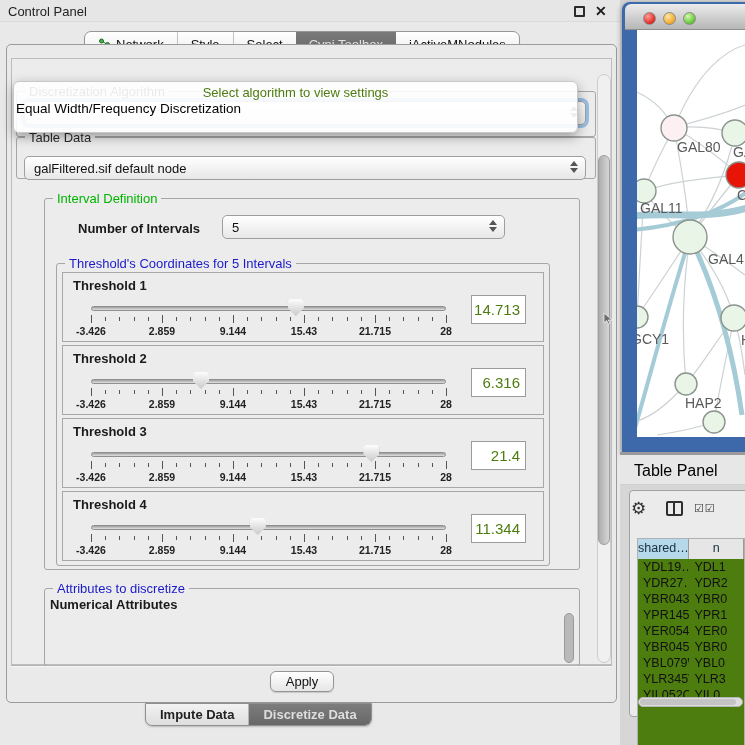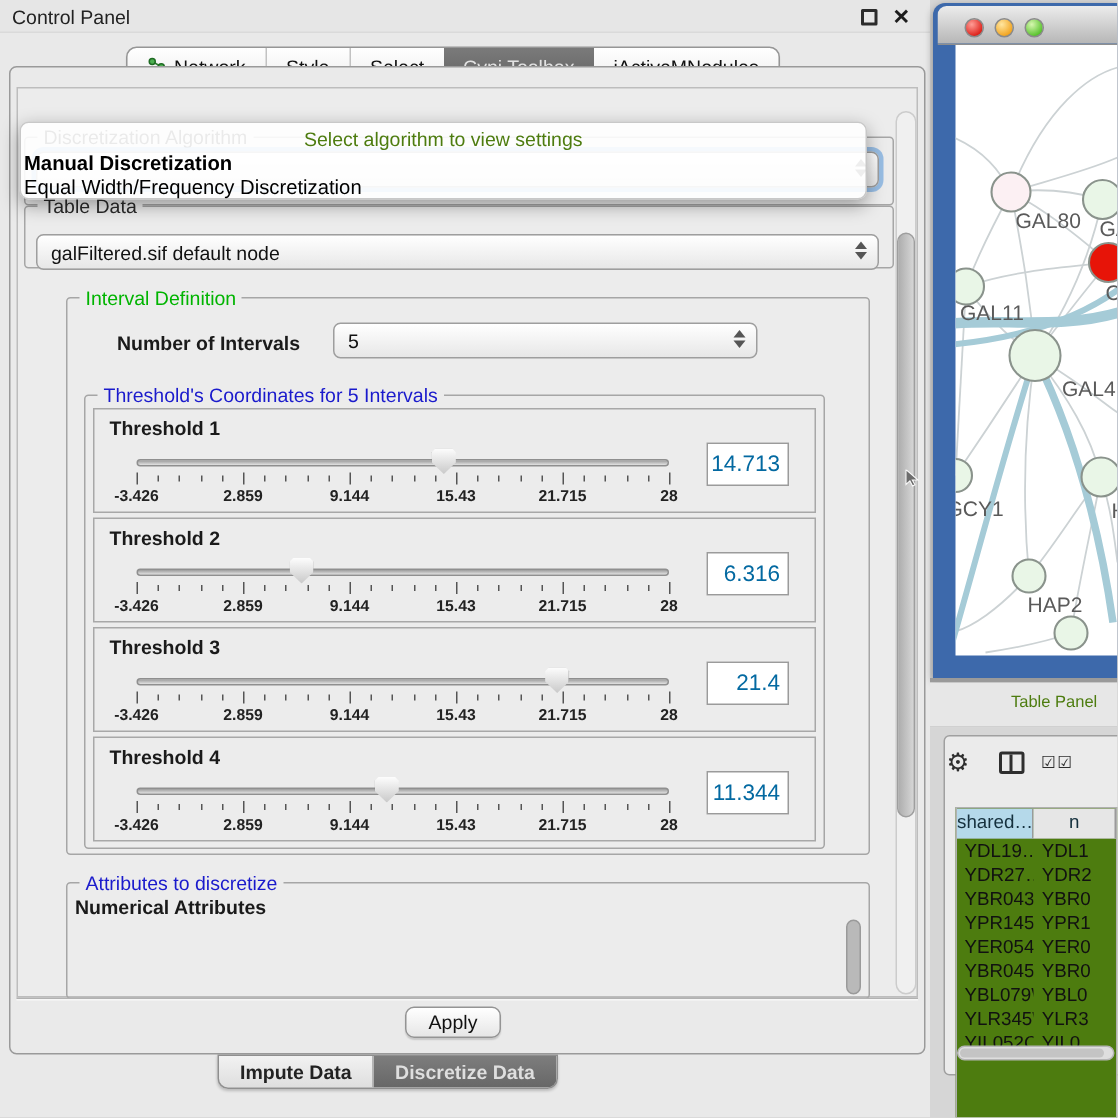--- a/index.html
+++ b/index.html
@@ -56,21 +56,21 @@
   .th-label { position:absolute; left:10px; top:5px; font-weight:bold; font-size:13px; }
   .th-track { position:absolute; left:28px; top:33px; width:355px; height:5px; border:1px solid #8f8f8f; border-radius:3px; background:linear-gradient(#9d9d9d,#e2e2e2); }
   .th-thumb { position:absolute; top:26px; width:16px; height:17px;
     background:linear-gradient(#fdfdfd,#c9c9c9); filter:drop-shadow(0 0 1px #777);
     clip-path:polygon(15% 0,85% 0,100% 15%,100% 55%,50% 100%,0 55%,0 15%); }
   .tick { position:absolute; width:1px; background:#555; }
   .tick.major { top:42px; height:8px; }
   .tick.minor { top:44px; height:4px; }
   .tick-label { position:absolute; top:52px; width:64px; margin-left:-32px; text-align:center; font-size:10.5px; font-weight:bold; color:#222; }
   .th-value { position:absolute; left:408px; top:22px; width:55px; height:29px; background:#fff; border:1px solid #9b9b9b;
-    font-size:15px; text-align:right; padding:5px 5px 0 0; color:#0369a1; }
+    font-size:15px; text-align:right; padding:5px 5px 0 0; color:#4d7c0f; }
   
   #attrs-label { position:absolute; left:50px; top:597px; font-weight:bold; font-size:13px; }
   #attr-list { position:absolute; left:48px; top:612px; width:528px; height:52px; background:#ffffff; border:1px solid #b5b5b5; overflow:hidden; padding:2px 0 0 8px; }
   .attr-item { height:16px; line-height:16px; font-size:13px; color:#111; }
   #attr-scroll { position:absolute; left:564px; top:613px; width:10px; height:50px; background:#b9b9b9; border-radius:5px; border:1px solid #9a9a9a; }
   #bottom-divider { position:absolute; left:11px; top:665px; width:601px; height:2px; border-top:1px solid #b2b2b2; border-bottom:1px solid #f7f7f7; }
   #apply-btn { position:absolute; left:270px; top:671px; width:64px; height:21px; border:1px solid #949494; border-radius:6px;
     background:linear-gradient(#ffffff,#e6e6e6); font-size:13px; text-align:center; line-height:19px; color:#111; box-shadow:0 1px 1px rgba(0,0,0,.15); }
   
   #cp-scrolltrack { position:absolute; left:597px; top:74px; width:14px; height:589px; background:#f0f0f0; border:1px solid #cccccc; border-radius:7px; }
@@ -87,21 +87,21 @@
   #net-titlebar { position:absolute; left:625px; top:4px; width:120px; height:26px; border-radius:6px 0 0 0;
     background:linear-gradient(#ececec,#b6b6b6); border-bottom:1px solid #8e8e8e; }
   .traffic { position:absolute; top:8px; width:13px; height:13px; border-radius:50%; border:1px solid #8a8a8a; }
   #light-close { left:18px; background:radial-gradient(circle at 35% 30%, #ff9d96, #dd2018 75%); }
   #light-min   { left:38px; background:radial-gradient(circle at 35% 30%, #ffe6a0, #f2a41f 75%); }
   #light-zoom  { left:58px; background:radial-gradient(circle at 35% 30%, #d7f7b0, #57c22b 75%); }
   #net-canvas { position:absolute; left:637px; top:30px; width:108px; height:407px; background:#ffffff; overflow:hidden; }
   
   #tp-divider { position:absolute; left:620px; top:452px; width:125px; height:3px; background:#9a9a9a; }
   #tp-bar { position:absolute; left:620px; top:455px; width:125px; height:30px; background:#e7e7e7; border-bottom:1px solid #d0d0d0; }
-  #tp-title { position:absolute; left:14px; top:7px; font-size:11px; color:#4d7c0f;margin-left:40px; }
+  #tp-title { position:absolute; left:14px; top:7px; font-size:16px; color:#000000; }
   #tp-box { position:absolute; left:629px; top:490px; width:120px; height:227px; background:#ebebeb; border:1px solid #a0a0a0; border-radius:4px; }
   #tp-gear { position:absolute; left:631px; top:498px; font-size:17px; color:#2e2e2e; }
   #tp-split { position:absolute; left:666px; top:501px; width:17px; height:15px; border:2px solid #2e2e2e; border-radius:2px; }
   #tp-split:before { content:""; position:absolute; left:5px; top:0; width:2px; height:11px; background:#2e2e2e; }
   #tp-checks { position:absolute; left:694px; top:502px; font-size:11px; color:#2e2e2e; letter-spacing:1px; }
   #tp-table { position:absolute; left:637px; top:538px; width:108px; height:213px; overflow:hidden; background:#4d7c0f; border:1px solid #b0b0b0; border-bottom:none; }
   #tp-headrow { display:flex; height:20px; border-bottom:1px solid #9a9a9a; }
   .tp-hcell { height:20px; line-height:19px; text-align:center; font-size:12.5px; color:#15303d; border-right:1px solid #9a9a9a; background:#e6e6e6; overflow:hidden; white-space:nowrap; }
   .tp-hcell.sel { background:#b5d9ea; }
   .tp-row { display:flex; height:16px; }
@@ -349,21 +349,20 @@
     <div id="apply-btn">Apply</div>
 
     <div id="cp-scrolltrack"></div>
     <div id="cp-scrollthumb"></div>
     <svg id="mouse-cursor" width="10" height="12" viewBox="0 0 10 12">
       <polygon points="1,0 1,10 3.6,7.6 5.4,11 7,10.2 5.2,7 9,7" fill="#6d6d6d" stroke="#fafafa" stroke-width="0.7"></polygon>
     </svg>
 
     <div id="algorithm-popup">
       <div id="popup-prompt">Select algorithm to view settings</div>
-    <div class="popup-item first">Manual Discretization</div>
         <div class="popup-item">Equal Width/Frequency Discretization</div>
       </div>
 
     <div id="bottom-tabs">
         <div class="btab">Impute Data</div>
         <div class="btab selected">Discretize Data</div>
       </div>
   </div>
 
   <div id="net-window"></div>

